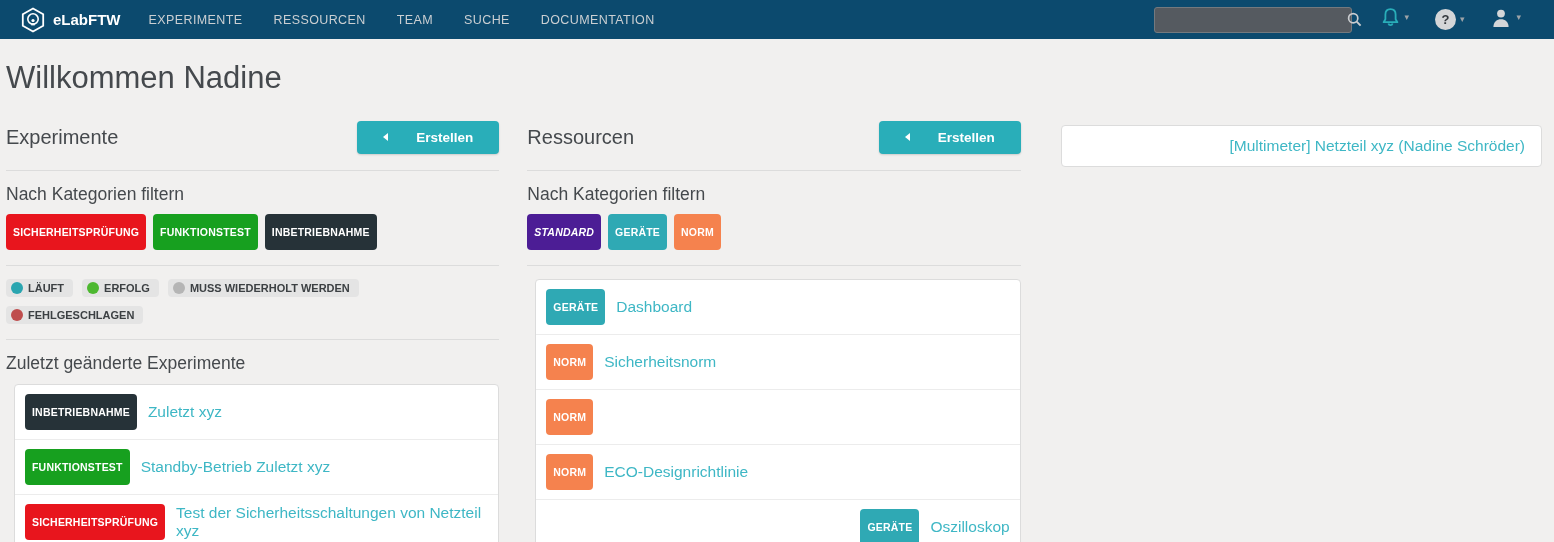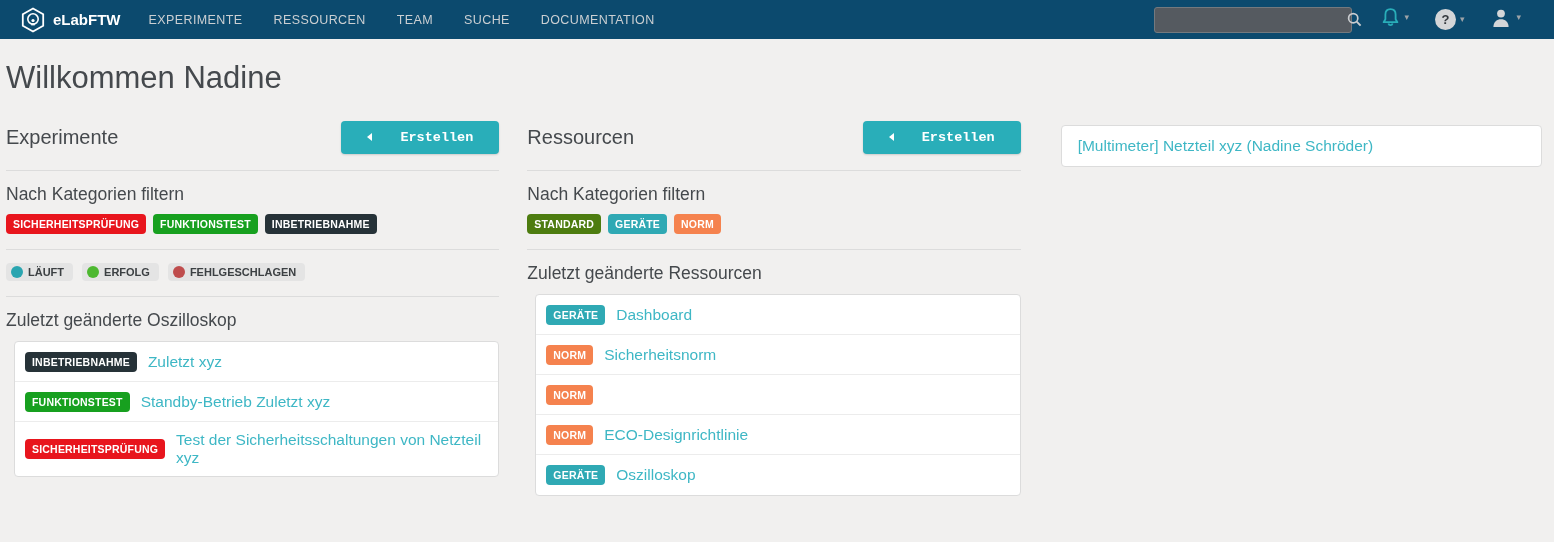--- a/index.html
+++ b/index.html
@@ -47,54 +47,54 @@
   
   .columns { display:grid; grid-template-columns:repeat(3,1fr); gap:28px; margin-top:23px; }
   .col-header { display:flex; align-items:center; justify-content:space-between; min-height:36px; }
   .col-title { font-size:20px; font-weight:500; color:#45494d; }
   .btn {
     border:none; border-radius:4px; color:#fff; font-weight:bold;
     font-size:13.5px; cursor:pointer; font-family:inherit;
   }
   .btn-create {
     background:#29aeb9; padding:9px 26px; display:inline-flex;
-    align-items:center; gap:28px; box-shadow:0 1px 2px rgba(0,0,0,.15);font-family:Liberation Mono, monospace;
+    align-items:center; gap:28px; box-shadow:0 1px 2px rgba(0,0,0,.15);
   }
   .btn-create .tri {
     width:0; height:0; border-top:4px solid transparent;
     border-bottom:4px solid transparent; border-right:5px solid #fff;
   }
   .btn-dark { background:#41474c; padding:9px 13px; box-shadow:0 1px 2px rgba(0,0,0,.2); }
   hr.sep { border:none; border-top:1px solid #dcdcdc; margin:15px 0 13px 0; }
   .sub-heading { font-size:17.5px; font-weight:500; color:#45494d; margin-bottom:9px; }
   
   .badge-row { display:flex; gap:7px; flex-wrap:wrap; margin-bottom:3px; }
   .badge {
     color:#fff; font-weight:bold; font-size:10.5px; letter-spacing:.2px;
-    padding:4px 7px; border-radius:4px; text-transform:uppercase;
+    padding:12px 7px; border-radius:4px; text-transform:uppercase;
     cursor:pointer; white-space:nowrap;
   }
   
   .pill-row { display:flex; gap:9px; flex-wrap:wrap; margin-bottom:4px; }
   .pill {
     background:#e4e4e4; border-radius:4px; padding:3px 9px 3px 5px;
     display:inline-flex; align-items:center; gap:5px; cursor:pointer;
   }
   .pill-dot { width:12px; height:12px; border-radius:50%; flex:none; }
   .pill-label { font-size:11px; font-weight:bold; color:#3c4043; text-transform:uppercase; white-space:nowrap; }
   
   .card {
     background:#fff; border:1px solid #dcdcdc; border-radius:4px;
     margin:10px 0 0 8px; overflow:hidden;
   }
   .list-row {
     display:flex; align-items:center; gap:11px; padding:9px 10px;
     border-bottom:1px solid #ececec; cursor:pointer; min-height:40px;
   }
-  .list-row:last-child { border-bottom:none; }
+  .list-row:last-child { border-bottom:none;justify-content:flex-end; }
   .item-link { color:#3eb7c5; font-size:15.5px; text-decoration:none; }
   .booking-card { margin:6px 0 0 12px; }
   .booking-row { padding:11px 16px; }
 </style>
 </head>
 <body>
 
 <header class="navbar">
   <div class="brand">
     <span>
@@ -190,29 +190,33 @@
           <span class="pill">
             <span class="pill-dot" style="background: rgb(42, 165, 176);"></span>
             <span class="pill-label">LÄUFT</span>
           </span>
 
           <span class="pill">
             <span class="pill-dot" style="background: rgb(77, 184, 48);"></span>
             <span class="pill-label">ERFOLG</span>
           </span>
 
+          <span class="pill">
+            <span class="pill-dot" style="background: rgb(181, 181, 181);"></span>
+            <span class="pill-label">MUSS WIEDERHOLT WERDEN</span>
+          </span>
 
           <span class="pill">
             <span class="pill-dot" style="background: rgb(191, 77, 77);"></span>
             <span class="pill-label">FEHLGESCHLAGEN</span>
           </span>
         </div>
       <hr class="sep">
 
-      <h4 class="sub-heading">Zuletzt geänderte Oszilloskop</h4>
+      <h4 class="sub-heading">Zuletzt geänderte Experimente</h4>
       <div class="card">
 
           <div class="list-row">
             <span class="badge" style="background: rgb(38, 50, 56);">INBETRIEBNAHME</span>
             <a class="item-link">Zuletzt xyz</a>
           </div>
 
           <div class="list-row">
             <span class="badge" style="background: rgb(23, 160, 31);">FUNKTIONSTEST</span>
             <a class="item-link">Standby-Betrieb Zuletzt xyz</a>
@@ -231,29 +235,28 @@
         <button class="btn btn-create">
           <span class="tri"></span>
           <span>Erstellen</span>
         </button>
       </div>
       <hr class="sep">
 
       <h4 class="sub-heading">Nach Kategorien filtern</h4>
       <div class="badge-row">
 
-          <span class="badge" style="background: #4d7c0f;">STANDARD</span>
+          <span class="badge" style="background: #4c1d95; font-style: italic;">STANDARD</span>
 
           <span class="badge" style="background: rgb(47, 169, 180);">GERÄTE</span>
 
           <span class="badge" style="background: rgb(245, 130, 78);">NORM</span>
         </div>
       <hr class="sep">
 
-      <h4 class="sub-heading">Zuletzt geänderte Ressourcen</h4>
       <div class="card">
 
           <div class="list-row">
             <span class="badge" style="background: rgb(47, 169, 180);">GERÄTE</span>
             <a class="item-link">Dashboard</a>
           </div>
 
           <div class="list-row">
             <span class="badge" style="background: rgb(245, 130, 78);">NORM</span>
             <a class="item-link">Sicherheitsnorm</a>

